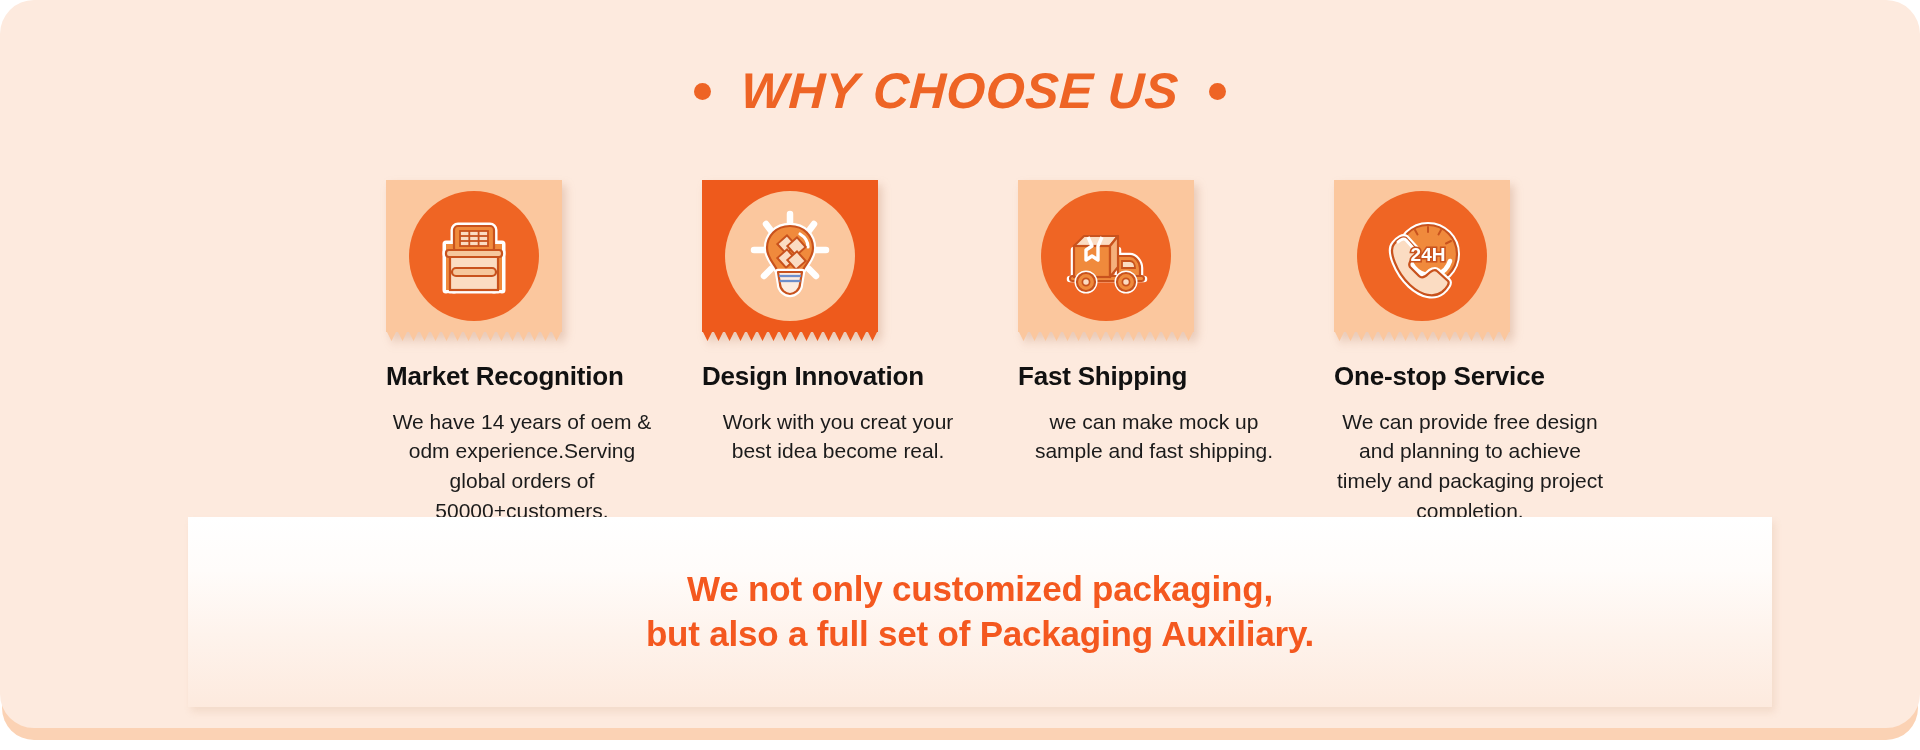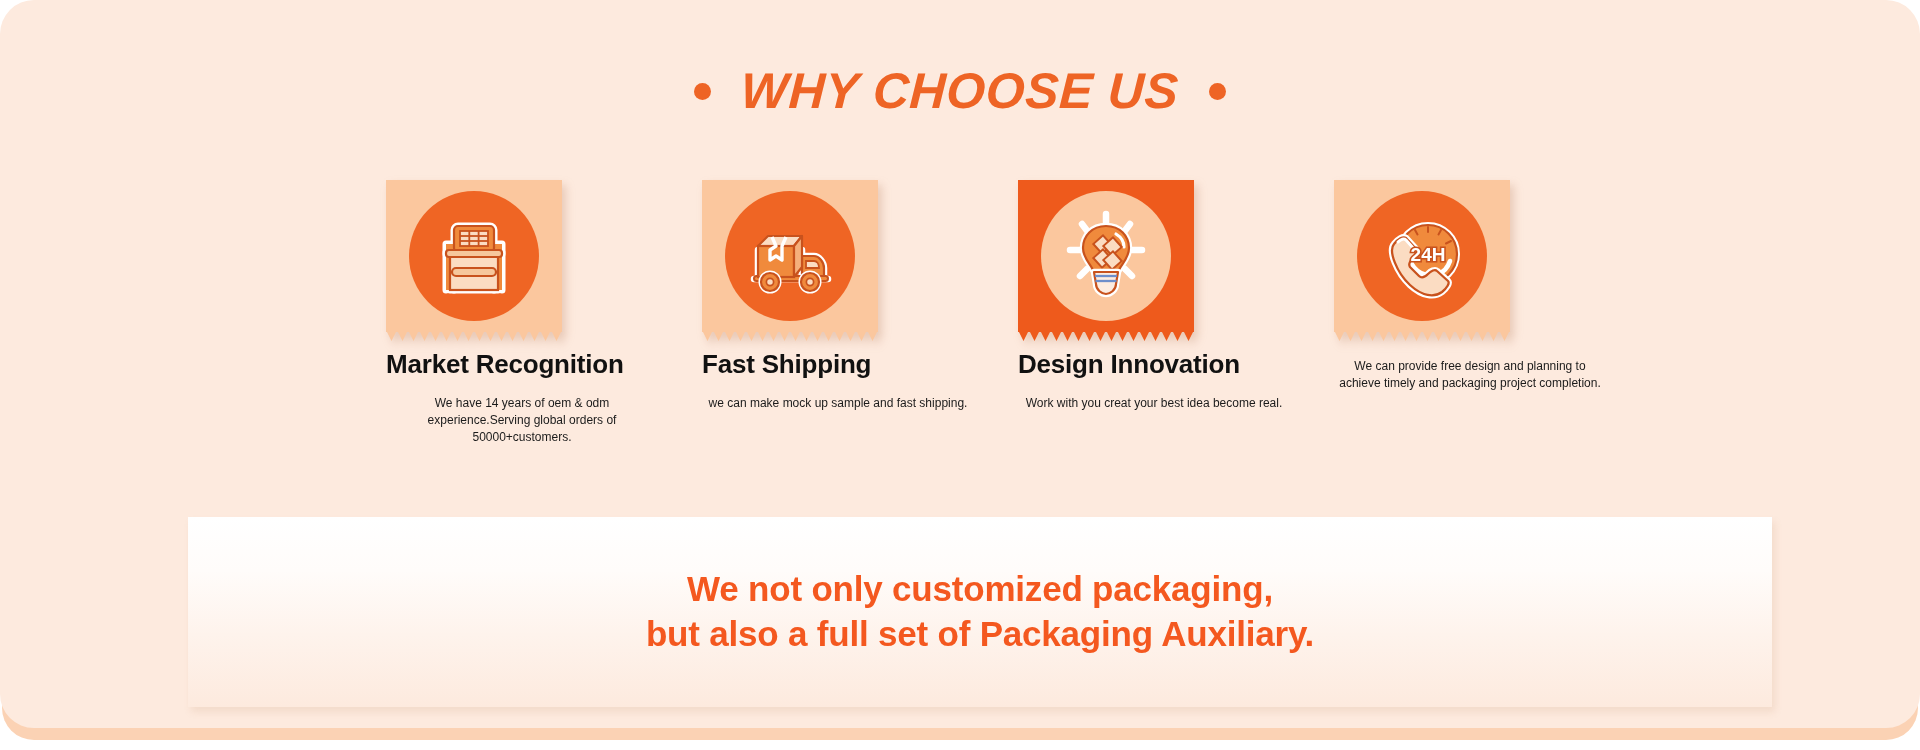--- a/index.html
+++ b/index.html
@@ -99,32 +99,32 @@
   }
 
   
   .stamp.light .tile     { background:#fbc79e; }
   .stamp.light .icon-circle { background:#ef6524; }
   
   .stamp.dark  .tile     { background:#ee5a1c; }
   .stamp.dark  .icon-circle { background:#fbc79e; }
 
   .card-title {
-    margin-top:8px;
+    margin-top:20px;
     font-size:26px;
     font-weight:bold;
     color:#111111;
     letter-spacing:-0.2px;
     white-space:nowrap;
     line-height:1.1;
   }
   .card-desc {
     margin-top:16px;
     width:272px;
-    font-size:12px;
+    font-size:21px;
     line-height:1.42;
     color:#1b1b1b;
     text-align:center;
   }
 
   
   .banner {
     position:absolute;
     left:188px; top:517px;
     width:1584px; height:190px;
@@ -193,56 +193,20 @@
             <line x1="36" y1="30" x2="64" y2="30"></line>
             <line x1="36" y1="35" x2="64" y2="35"></line>
           </g>
           <rect x="26" y="48" width="48" height="36" fill="#fbdcc2" stroke="#c8521d" stroke-width="2.2"></rect>
           <rect x="22" y="44" width="56" height="7" rx="3" fill="#f6c79c" stroke="#c8521d" stroke-width="2.2"></rect>
           <rect x="28" y="62" width="44" height="8" rx="4" fill="#f6c79c" stroke="#c8521d" stroke-width="2.2"></rect>
         </svg>
       </div>
       <div class="card-title">Market Recognition</div>
       <div class="card-desc">We have 14 years of oem &amp; odm experience.Serving global orders of 50000+customers.</div>
-    </div>
-
-    <div class="card">
-      <div class="stamp light">
-        <div class="stamp-body">
-          <div class="tile"></div>
-          <svg class="teeth" viewBox="0 0 176 12" preserveAspectRatio="none">
-            <path d="M0,0 L5.5,11 L11,0 L16.5,11 L22,0 L27.5,11 L33,0 L38.5,11 L44,0 L49.5,11 L55,0 L60.5,11 L66,0 L71.5,11 L77,0 L82.5,11 L88,0 L93.5,11 L99,0 L104.5,11 L110,0 L115.5,11 L121,0 L126.5,11 L132,0 L137.5,11 L143,0 L148.5,11 L154,0 L159.5,11 L165,0 L170.5,11 L176,0 Z" fill="#fbc79e"></path>
-          </svg>
-        </div>
-        <div class="icon-circle"></div>
-        <svg class="glyph" viewBox="0 0 100 100">
-          <g stroke="#ffffff" stroke-width="6.5" stroke-linejoin="round" stroke-linecap="round" fill="none">
-            <path d="M18,72 L18,44 L62,44 L62,72 Z"></path>
-            <path d="M62,50 L74,50 C79,50 84,56 84,62 L84,72 L62,72 Z"></path>
-            <line x1="14" y1="73" x2="88" y2="73"></line>
-          </g>
-          <path d="M62,50 L74,50 C79,50 84,56 84,62 L84,72 L62,72 Z" fill="#f08a3c" stroke="#c8521d" stroke-width="2.2" stroke-linejoin="round"></path>
-          <path d="M66,55 L74,55 C77,55 79,58 79,62 L66,62 Z" fill="#fbdcc2" stroke="#c8521d" stroke-width="1.8"></path>
-          <rect x="14" y="70" width="74" height="5" rx="2.5" fill="#f08a3c" stroke="#c8521d" stroke-width="2"></rect>
-          <path d="M18,40 L28,30 L62,30 L54,40 Z" fill="#fbdcc2" stroke="#c8521d" stroke-width="2.2" stroke-linejoin="round"></path>
-          <rect x="18" y="40" width="36" height="31" fill="#f08a3c" stroke="#c8521d" stroke-width="2.2"></rect>
-          <path d="M54,40 L62,30 L62,61 L54,71 Z" fill="#f5b07c" stroke="#c8521d" stroke-width="2.2" stroke-linejoin="round"></path>
-          <path d="M32,31 L36,40 L30,44 L30,54 L36,50 L42,54 L42,40 L46,31" fill="none" stroke="#ffffff" stroke-width="3.4" stroke-linejoin="round"></path>
-          <g>
-            <circle cx="30" cy="76" r="9" fill="#f08a3c" stroke="#ffffff" stroke-width="5"></circle>
-            <circle cx="30" cy="76" r="9" fill="#f08a3c" stroke="#c8521d" stroke-width="2.2"></circle>
-            <circle cx="30" cy="76" r="3.6" fill="#fbdcc2" stroke="#c8521d" stroke-width="1.7"></circle>
-            <circle cx="70" cy="76" r="9" fill="#f08a3c" stroke="#ffffff" stroke-width="5"></circle>
-            <circle cx="70" cy="76" r="9" fill="#f08a3c" stroke="#c8521d" stroke-width="2.2"></circle>
-            <circle cx="70" cy="76" r="3.6" fill="#fbdcc2" stroke="#c8521d" stroke-width="1.7"></circle>
-          </g>
-        </svg>
-      </div>
-      <div class="card-title">Fast Shipping</div>
-      <div class="card-desc">we can make mock up sample and fast shipping.</div>
     </div>
 
     <div class="card">
       <div class="stamp dark">
         <div class="stamp-body">
           <div class="tile"></div>
           <svg class="teeth" viewBox="0 0 176 12" preserveAspectRatio="none">
             <path d="M0,0 L5.5,11 L11,0 L16.5,11 L22,0 L27.5,11 L33,0 L38.5,11 L44,0 L49.5,11 L55,0 L60.5,11 L66,0 L71.5,11 L77,0 L82.5,11 L88,0 L93.5,11 L99,0 L104.5,11 L110,0 L115.5,11 L121,0 L126.5,11 L132,0 L137.5,11 L143,0 L148.5,11 L154,0 L159.5,11 L165,0 L170.5,11 L176,0 Z" fill="#ee5a1c"></path>
           </svg>
         </div>
@@ -281,36 +245,73 @@
     <div class="card">
       <div class="stamp light">
         <div class="stamp-body">
           <div class="tile"></div>
           <svg class="teeth" viewBox="0 0 176 12" preserveAspectRatio="none">
             <path d="M0,0 L5.5,11 L11,0 L16.5,11 L22,0 L27.5,11 L33,0 L38.5,11 L44,0 L49.5,11 L55,0 L60.5,11 L66,0 L71.5,11 L77,0 L82.5,11 L88,0 L93.5,11 L99,0 L104.5,11 L110,0 L115.5,11 L121,0 L126.5,11 L132,0 L137.5,11 L143,0 L148.5,11 L154,0 L159.5,11 L165,0 L170.5,11 L176,0 Z" fill="#fbc79e"></path>
           </svg>
         </div>
         <div class="icon-circle"></div>
         <svg class="glyph" viewBox="0 0 100 100">
+          <g stroke="#ffffff" stroke-width="6.5" stroke-linejoin="round" stroke-linecap="round" fill="none">
+            <path d="M18,72 L18,44 L62,44 L62,72 Z"></path>
+            <path d="M62,50 L74,50 C79,50 84,56 84,62 L84,72 L62,72 Z"></path>
+            <line x1="14" y1="73" x2="88" y2="73"></line>
+          </g>
+          <path d="M62,50 L74,50 C79,50 84,56 84,62 L84,72 L62,72 Z" fill="#f08a3c" stroke="#c8521d" stroke-width="2.2" stroke-linejoin="round"></path>
+          <path d="M66,55 L74,55 C77,55 79,58 79,62 L66,62 Z" fill="#fbdcc2" stroke="#c8521d" stroke-width="1.8"></path>
+          <rect x="14" y="70" width="74" height="5" rx="2.5" fill="#f08a3c" stroke="#c8521d" stroke-width="2"></rect>
+          <path d="M18,40 L28,30 L62,30 L54,40 Z" fill="#fbdcc2" stroke="#c8521d" stroke-width="2.2" stroke-linejoin="round"></path>
+          <rect x="18" y="40" width="36" height="31" fill="#f08a3c" stroke="#c8521d" stroke-width="2.2"></rect>
+          <path d="M54,40 L62,30 L62,61 L54,71 Z" fill="#f5b07c" stroke="#c8521d" stroke-width="2.2" stroke-linejoin="round"></path>
+          <path d="M32,31 L36,40 L30,44 L30,54 L36,50 L42,54 L42,40 L46,31" fill="none" stroke="#ffffff" stroke-width="3.4" stroke-linejoin="round"></path>
+          <g>
+            <circle cx="30" cy="76" r="9" fill="#f08a3c" stroke="#ffffff" stroke-width="5"></circle>
+            <circle cx="30" cy="76" r="9" fill="#f08a3c" stroke="#c8521d" stroke-width="2.2"></circle>
+            <circle cx="30" cy="76" r="3.6" fill="#fbdcc2" stroke="#c8521d" stroke-width="1.7"></circle>
+            <circle cx="70" cy="76" r="9" fill="#f08a3c" stroke="#ffffff" stroke-width="5"></circle>
+            <circle cx="70" cy="76" r="9" fill="#f08a3c" stroke="#c8521d" stroke-width="2.2"></circle>
+            <circle cx="70" cy="76" r="3.6" fill="#fbdcc2" stroke="#c8521d" stroke-width="1.7"></circle>
+          </g>
+        </svg>
+      </div>
+      <div class="card-title">Fast Shipping</div>
+      <div class="card-desc">we can make mock up sample and fast shipping.</div>
+    </div>
+
+    <div class="card">
+      <div class="stamp light">
+        <div class="stamp-body">
+          <div class="tile"></div>
+          <svg class="teeth" viewBox="0 0 176 12" preserveAspectRatio="none">
+            <path d="M0,0 L5.5,11 L11,0 L16.5,11 L22,0 L27.5,11 L33,0 L38.5,11 L44,0 L49.5,11 L55,0 L60.5,11 L66,0 L71.5,11 L77,0 L82.5,11 L88,0 L93.5,11 L99,0 L104.5,11 L110,0 L115.5,11 L121,0 L126.5,11 L132,0 L137.5,11 L143,0 L148.5,11 L154,0 L159.5,11 L165,0 L170.5,11 L176,0 Z" fill="#fbc79e"></path>
+          </svg>
+        </div>
+        <div class="icon-circle"></div>
+        <svg class="glyph" viewBox="0 0 100 100">
           <circle cx="56" cy="48" r="29" fill="#f08a3c" stroke="#ffffff" stroke-width="6"></circle>
           <circle cx="56" cy="48" r="29" fill="#f08a3c" stroke="#c8521d" stroke-width="2.2"></circle>
           <g stroke="#c8521d" stroke-width="2" stroke-linecap="round">
             <line x1="56" y1="21" x2="56" y2="26"></line>
             <line x1="43" y1="24" x2="45.5" y2="28.5"></line>
             <line x1="69" y1="24" x2="66.5" y2="28.5"></line>
             <line x1="33" y1="35" x2="38" y2="37.5"></line>
             <line x1="79" y1="35" x2="74" y2="37.5"></line>
           </g>
           <path d="M38,54 C42,66 54,72 66,68 C72,66 76,61 78,55" fill="none" stroke="#ffffff" stroke-width="4.6" stroke-linecap="round"></path>
           <path d="M22,38 C26,33 31,30 34,32 L44,43 C46,45 44,49 41,52 C38,55 36,58 38,61 L47,70 C50,73 53,71 56,68 C59,65 63,63 65,65 L76,75 C78,77 75,82 70,86 C62,92 50,90 38,79 C25,67 16,45 22,38 Z" fill="#fbdcc2" stroke="#ffffff" stroke-width="6.5" stroke-linejoin="round"></path>
           <path d="M22,38 C26,33 31,30 34,32 L44,43 C46,45 44,49 41,52 C38,55 36,58 38,61 L47,70 C50,73 53,71 56,68 C59,65 63,63 65,65 L76,75 C78,77 75,82 70,86 C62,92 50,90 38,79 C25,67 16,45 22,38 Z" fill="#fbdcc2" stroke="#c8521d" stroke-width="2.3" stroke-linejoin="round"></path>
           <path d="M26,36 C29,33 32,32 34,34 L42,43" fill="none" stroke="#ffffff" stroke-width="3" stroke-linecap="round"></path>
           <text x="56" y="55" text-anchor="middle" font-family="Liberation Sans, sans-serif" font-size="19" font-weight="bold" fill="#ffffff" stroke="#c8521d" stroke-width="3.2" paint-order="stroke">24H</text>
         </svg>
       </div>
+      <div class="card-title">One-stop Service</div>
       <div class="card-desc">We can provide free design and planning to achieve timely and packaging project completion.</div>
     </div>
 
   </div>
 
   <div class="banner">
     <div class="banner-line">We not only customized packaging,</div>
     <div class="banner-line">but also a full set of Packaging Auxiliary.</div>
   </div>
 

